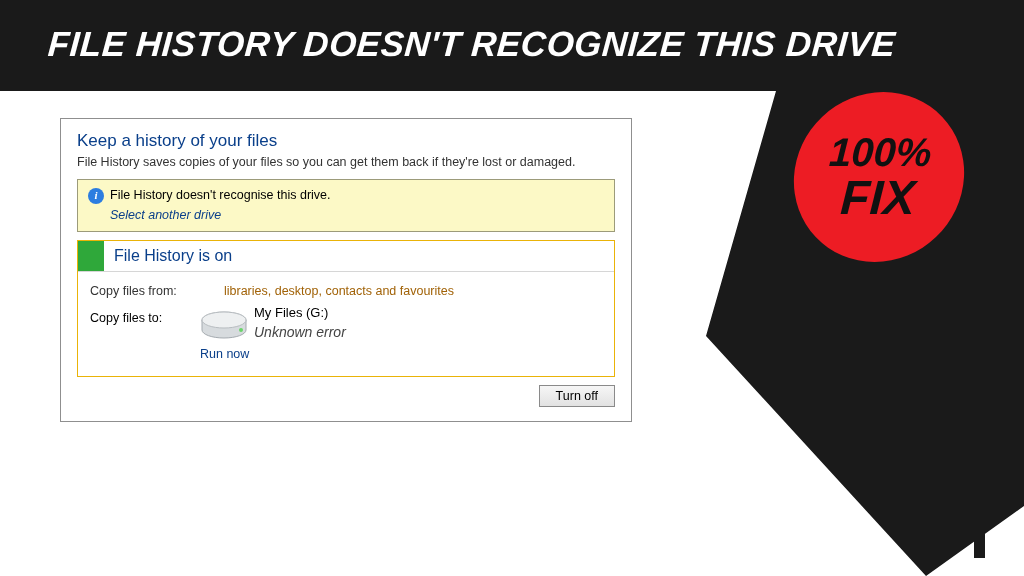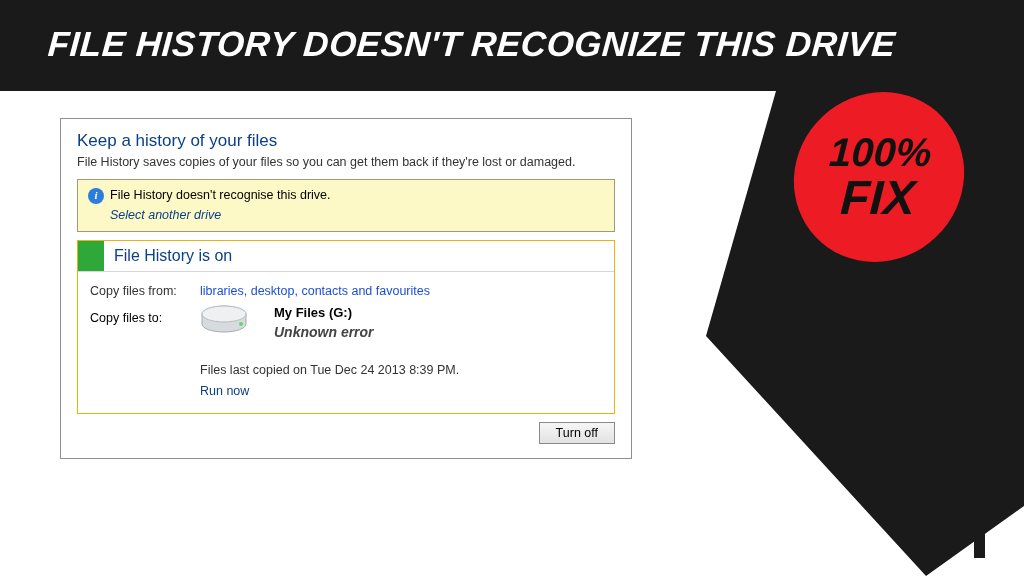--- a/index.html
+++ b/index.html
@@ -118,24 +118,24 @@
       font-size: 16px;
       padding: 6px 10px;
     }
     .status-body {
       padding: 10px 12px 12px;
       font-size: 12.5px;
       line-height: 1.5;
     }
     .row { display: flex; }
     .row .lbl { width: 110px; color: #333; }
-    .row .val { flex: 1; color: #1d4ed8; }
+    .row .val { flex: 1; color: #a16207; margin-left: 24px; }
     .drive-row { display: flex; align-items: flex-start; margin-top: 2px; }
     .drive-row .lbl { width: 110px; padding-top: 6px; }
-    .drive-block { display: flex; align-items: flex-start; gap: 26px; font-weight: bold; }
+    .drive-block { display: flex; align-items: flex-end; gap: 6px; }
     .drive-ico { width: 48px; height: 34px; }
     .drive-text .name { font-size: 13px; }
     .drive-text .err { font-style: italic; color: #444; font-size: 14px; }
     .last-copied { margin-top: 18px; margin-left: 110px; color: #333; }
     .run-now { margin-left: 110px; margin-top: 2px; }
     .btn-row { display: flex; justify-content: flex-end; margin-top: 8px; }
     .btn {
       background: linear-gradient(#f6f6f6, #e2e2e2);
       border: 1px solid #8a8a8a;
       padding: 3px 16px;
@@ -197,21 +197,20 @@
               <ellipse cx="24" cy="11" rx="22" ry="8" fill="#eef0f1" stroke="#b7bcc0" stroke-width="1"></ellipse>
               <circle cx="41" cy="21" r="2" fill="#6bd46b"></circle>
             </svg>
           </span>
           <span class="drive-text">
             <div class="name">My Files (G:)</div>
             <div class="err">Unknown error</div>
           </span>
         </div>
       </div>
-      <div class="last-copied">Files last copied on Tue  Dec  24  2013 8:39 PM.</div>
       <div class="run-now">
         <span class="link">Run now</span>
       </div>
     </div>
   </div>
 
   <div class="btn-row">
     <button class="btn">Turn off</button>
   </div>
 </div>

